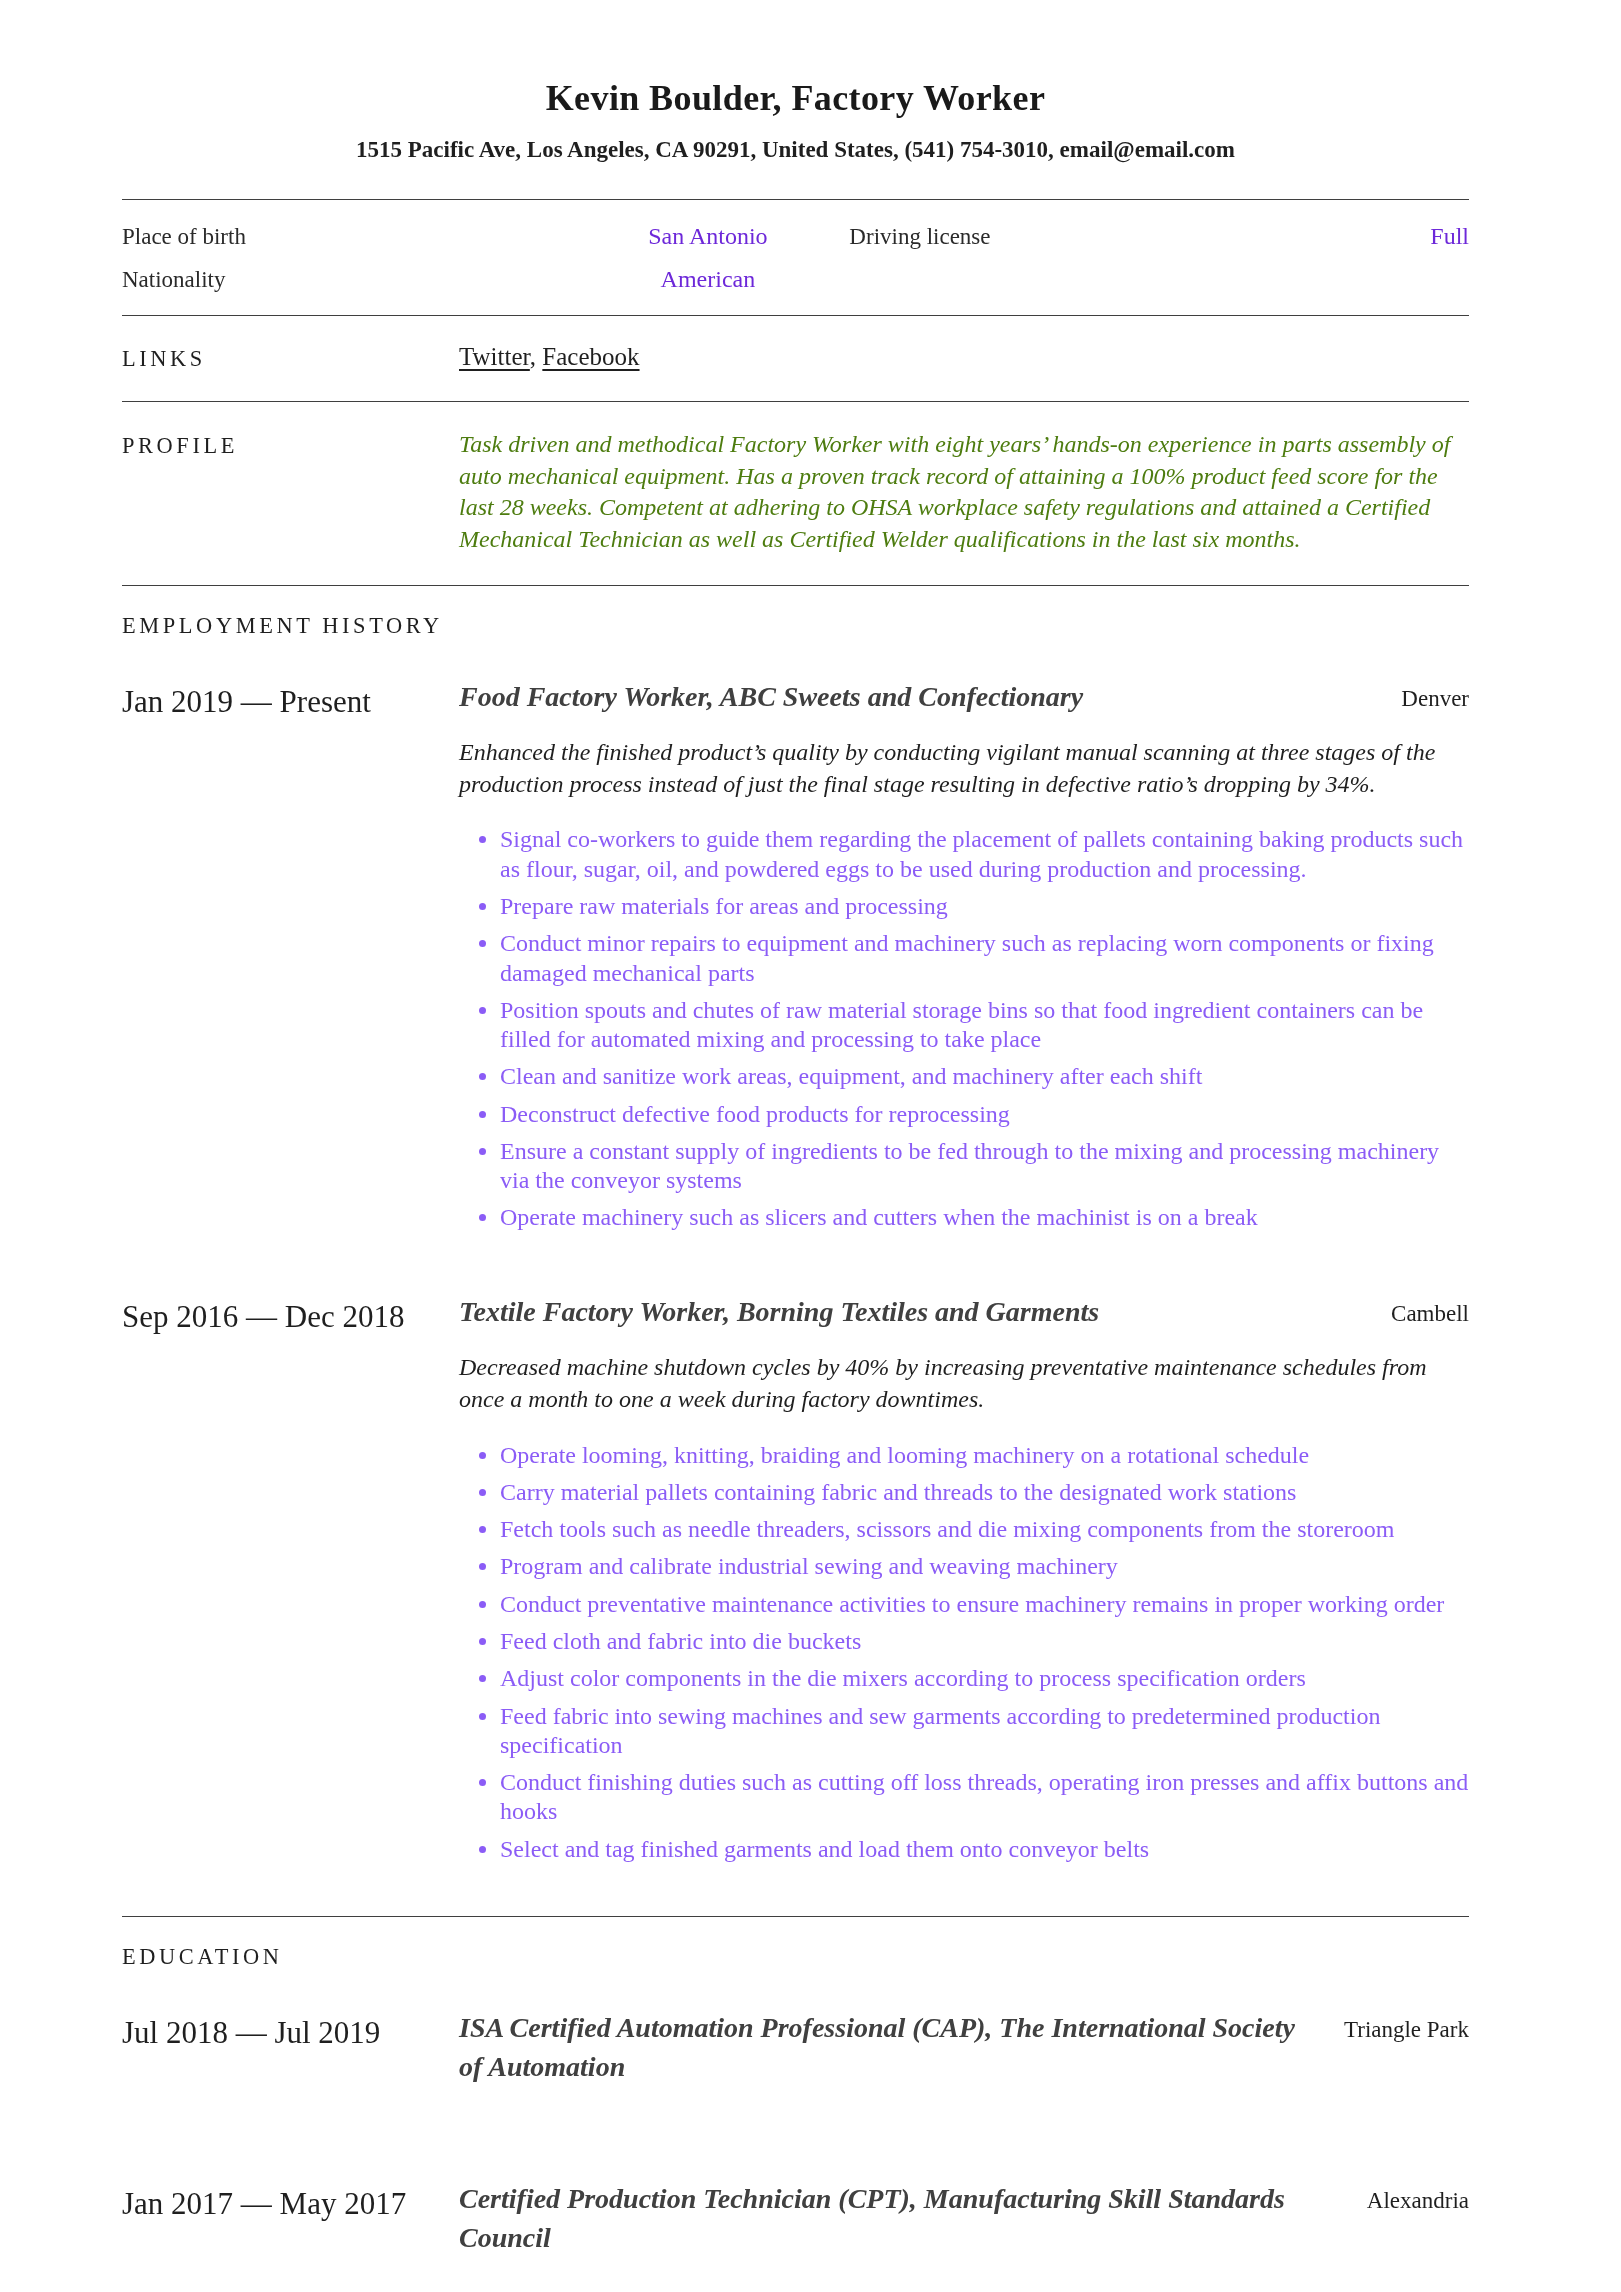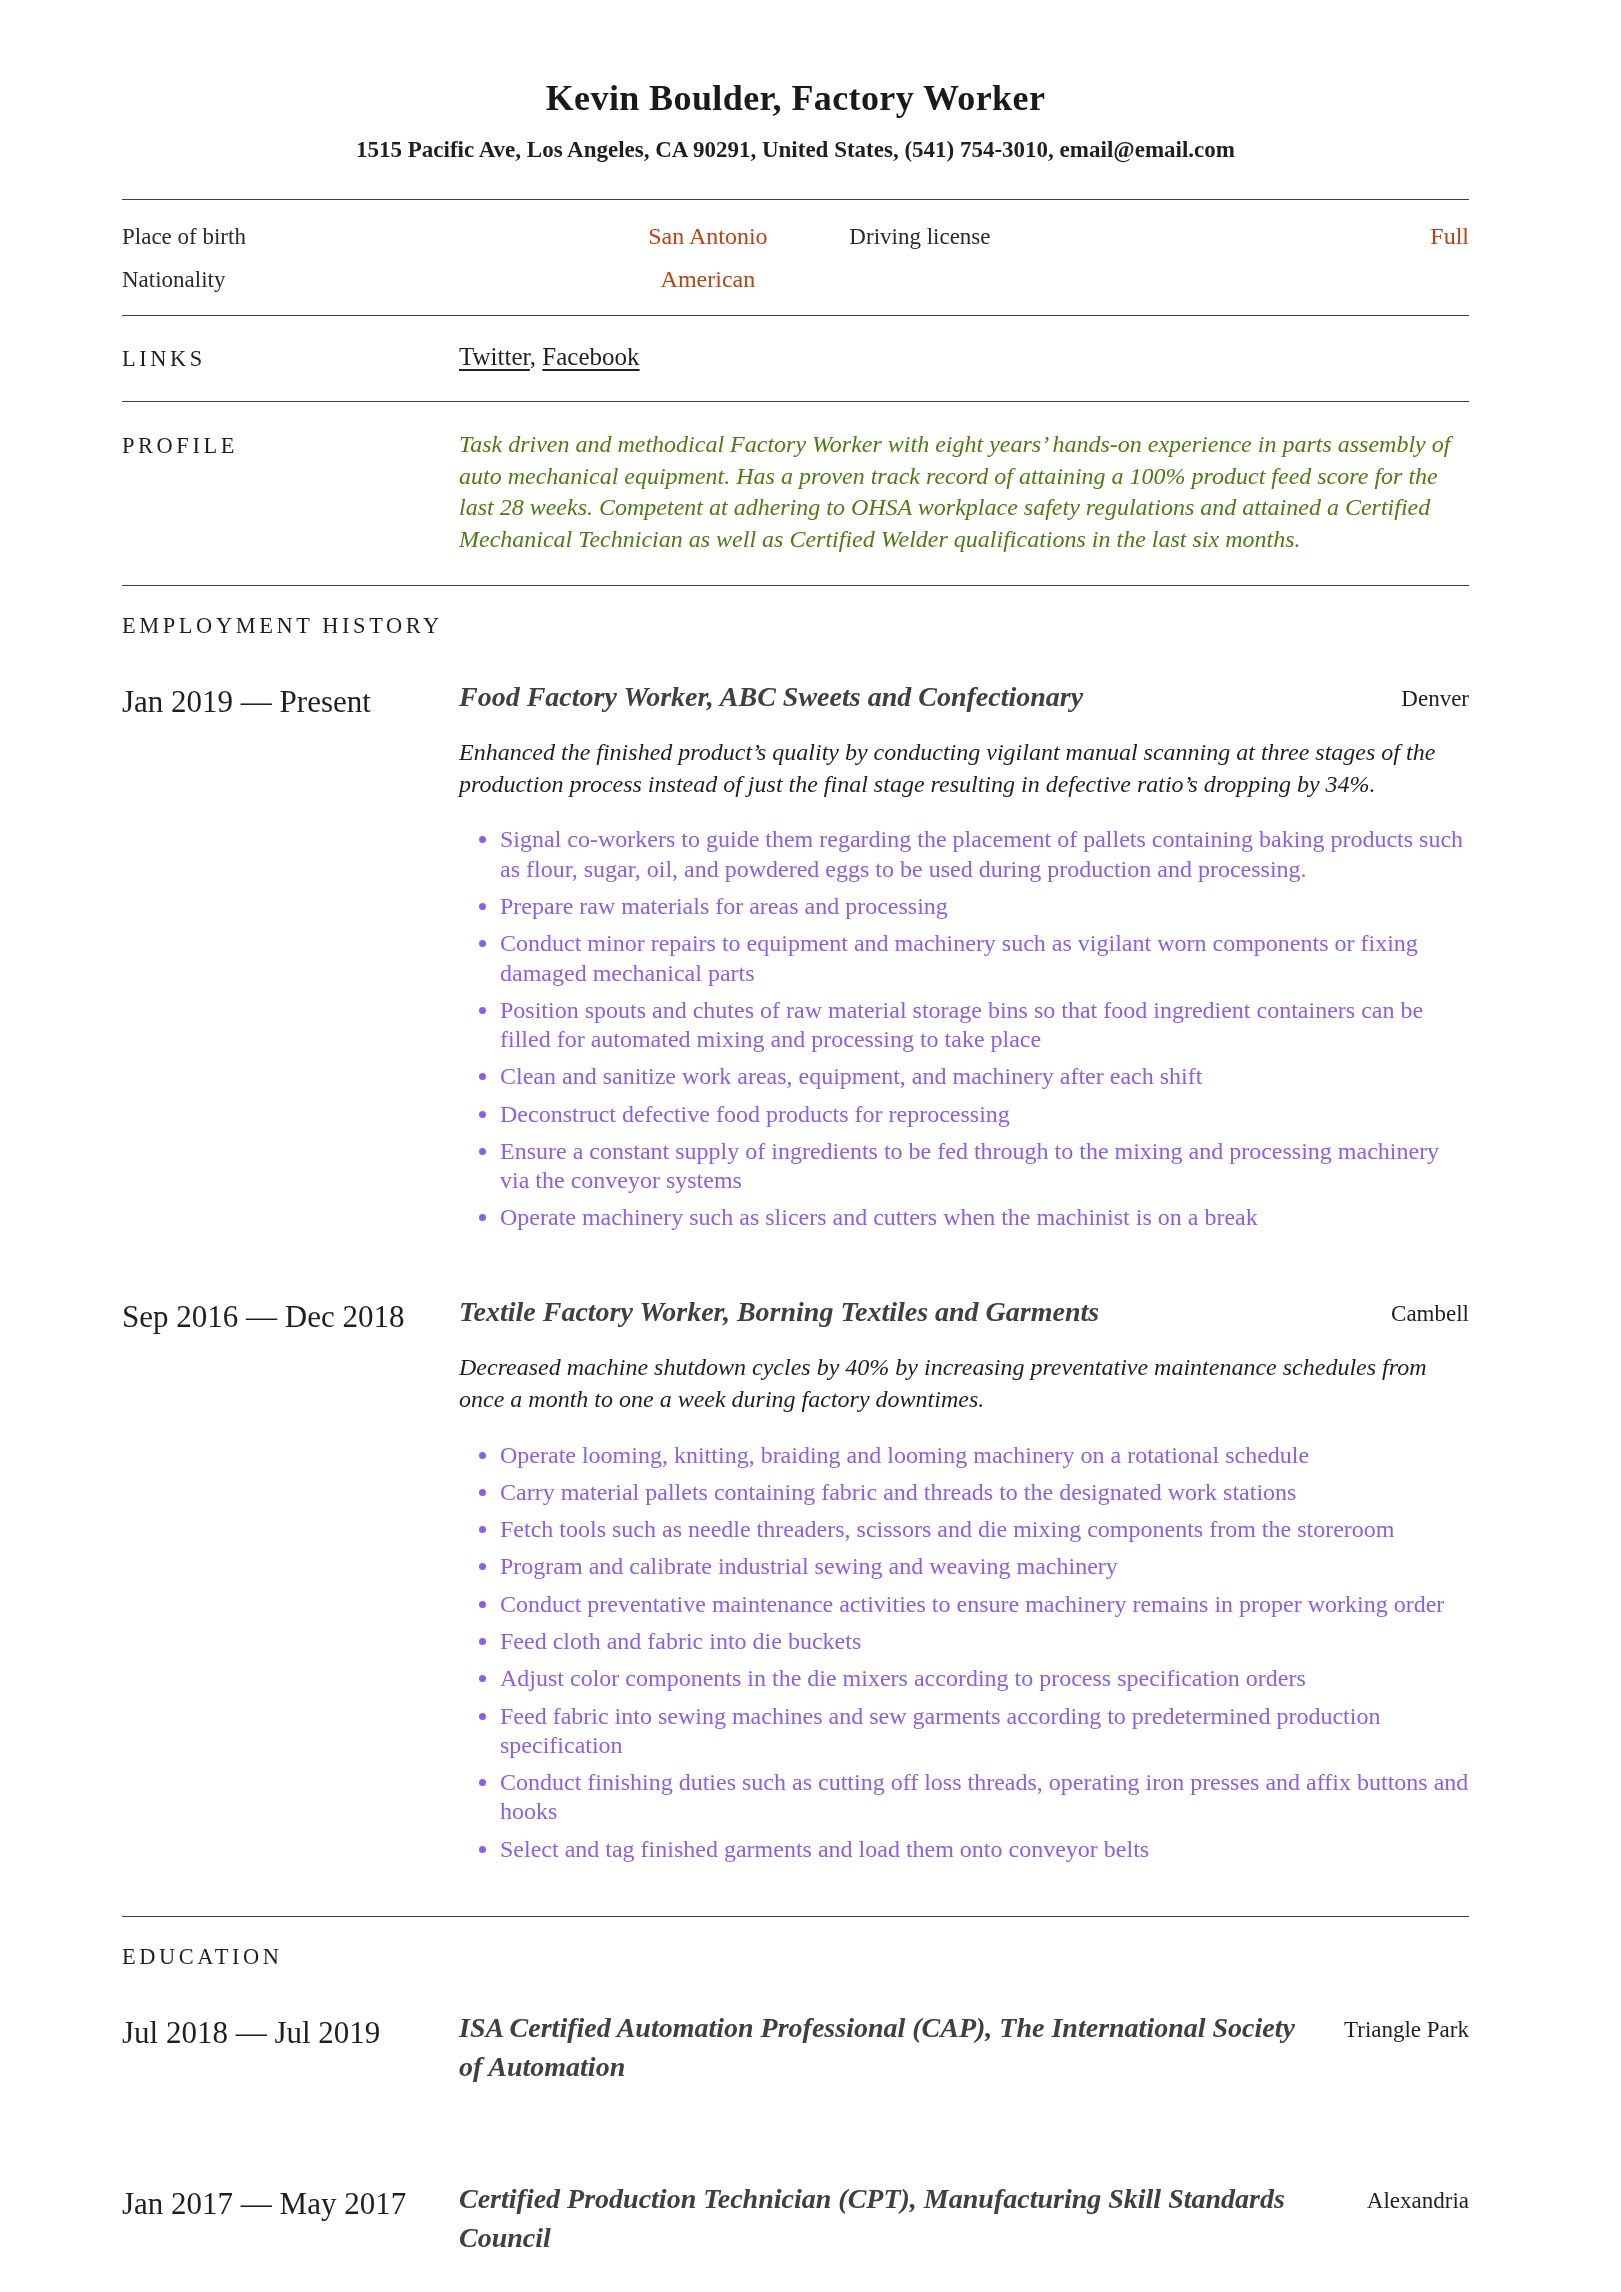--- a/index.html
+++ b/index.html
@@ -40,21 +40,21 @@
     border-bottom: 1.8px solid #3f3f3f;
     padding: 23px 0 21.5px 0;
   }
   .details-row { display: flex; align-items: baseline; margin-bottom: 16px; }
   .details-row:last-child { margin-bottom: 0; }
   .dcol1 { width: 33%; }
   .dcol2 { width: 21%; text-align: center; }
   .dcol3 { width: 25%; }
   .dcol4 { width: 21%; text-align: right; }
   .detail-label { font-size: 23px; color: #2a2a2a; }
-  .detail-value { font-size: 24px; color: #c2410c; }
+  .detail-value { font-size: 24px; color: #6d28d9; }
 
   
   .section-row {
     display: flex;
     border-bottom: 1.8px solid #3f3f3f;
     padding: 27px 0 29px 0;
   }
   .section-label {
     flex: none;
     width: 337px;
@@ -174,21 +174,21 @@
       <div class="job-dates">Jan 2019 — Present</div>
       <div class="job-main">
         <div class="entry-header">
           <div class="entry-title">Food Factory Worker, ABC Sweets and Confectionary</div>
           <div class="entry-location">Denver</div>
         </div>
         <div class="job-summary">Enhanced the finished product’s quality by conducting vigilant manual scanning at three stages of the production process instead of just the final stage resulting in defective ratio’s dropping by 34%.</div>
         <ul class="job-bullets">
           <li>Signal co-workers to guide them regarding the placement of pallets containing baking products such as flour, sugar, oil, and powdered eggs to be used during production and processing.</li>
           <li>Prepare raw materials for areas and processing</li>
-          <li>Conduct minor repairs to equipment and machinery such as vigilant worn components or fixing damaged mechanical parts</li>
+          <li>Conduct minor repairs to equipment and machinery such as replacing worn components or fixing damaged mechanical parts</li>
           <li>Position spouts and chutes of raw material storage bins so that food ingredient containers can be filled for automated mixing and processing to take place</li>
           <li>Clean and sanitize work areas, equipment, and machinery after each shift</li>
           <li>Deconstruct defective food products for reprocessing</li>
           <li>Ensure a constant supply of ingredients to be fed through to the mixing and processing machinery via the conveyor systems</li>
           <li>Operate machinery such as slicers and cutters when the machinist is on a break</li>
         </ul>
       </div>
     </div>
 
     <div class="job">

